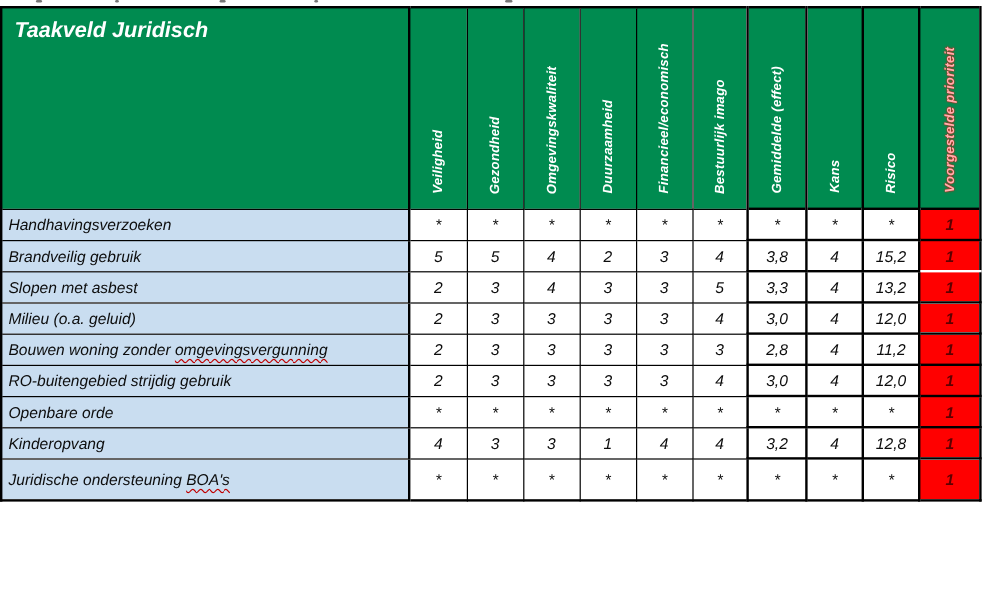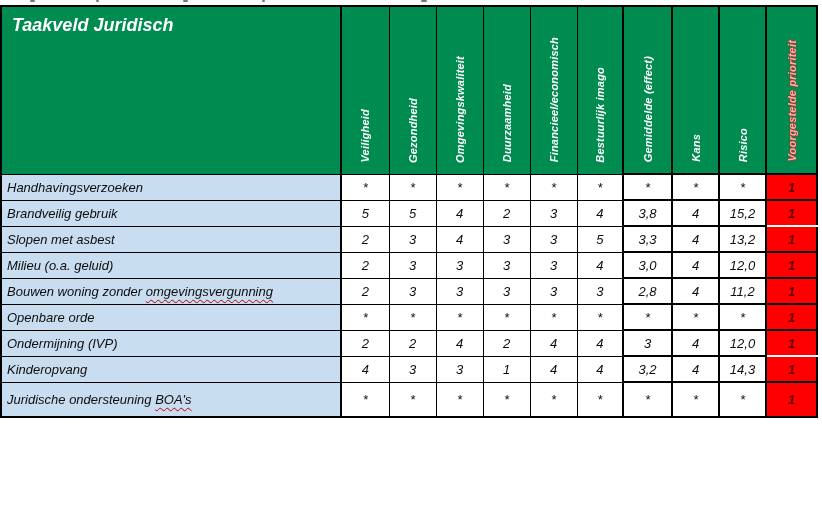--- a/index.html
+++ b/index.html
@@ -194,56 +194,56 @@
         <td class="val">3</td>
         <td class="val">3</td>
         <td class="val">3</td>
         <td class="val">3</td>
         <td class="val thick">2,8</td>
         <td class="val thick">4</td>
         <td class="val thick">11,2</td>
         <td class="prio">1</td>
       </tr>
       <tr>
+        <td class="label">RO-buitengebied strijdig gebruik</td>
+        <td class="val">2</td>
+        <td class="val">3</td>
+        <td class="val">3</td>
+        <td class="val">3</td>
+        <td class="val">3</td>
+        <td class="val">4</td>
+        <td class="val thick">3,0</td>
+        <td class="val thick">4</td>
+        <td class="val thick">12,0</td>
+        <td class="prio">1</td>
+      </tr>
+      <tr>
         <td class="label">Openbare orde</td>
         <td class="val">*</td>
         <td class="val">*</td>
         <td class="val">*</td>
         <td class="val">*</td>
         <td class="val">*</td>
         <td class="val">*</td>
         <td class="val thick">*</td>
         <td class="val thick">*</td>
         <td class="val thick">*</td>
         <td class="prio">1</td>
       </tr>
       <tr>
-        <td class="label">Ondermijning (IVP)</td>
-        <td class="val">2</td>
-        <td class="val">2</td>
-        <td class="val">4</td>
-        <td class="val">2</td>
-        <td class="val">4</td>
-        <td class="val">4</td>
-        <td class="val thick">3</td>
-        <td class="val thick">4</td>
-        <td class="val thick">12,0</td>
-        <td class="prio white-sep">1</td>
-      </tr>
-      <tr>
         <td class="label">Kinderopvang</td>
         <td class="val">4</td>
         <td class="val">3</td>
         <td class="val">3</td>
         <td class="val">1</td>
         <td class="val">4</td>
         <td class="val">4</td>
         <td class="val thick">3,2</td>
         <td class="val thick">4</td>
-        <td class="val thick">14,3</td>
+        <td class="val thick">12,8</td>
         <td class="prio">1</td>
       </tr>
       <tr>
         <td class="label">Juridische ondersteuning <span class="squiggle">BOA's</span></td>
         <td class="val">*</td>
         <td class="val">*</td>
         <td class="val">*</td>
         <td class="val">*</td>
         <td class="val">*</td>
         <td class="val">*</td>

